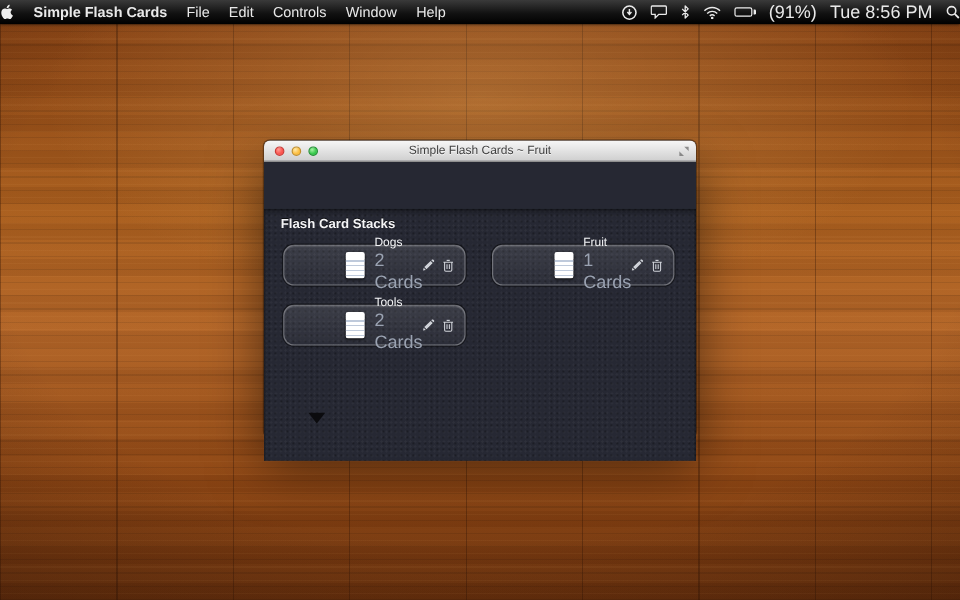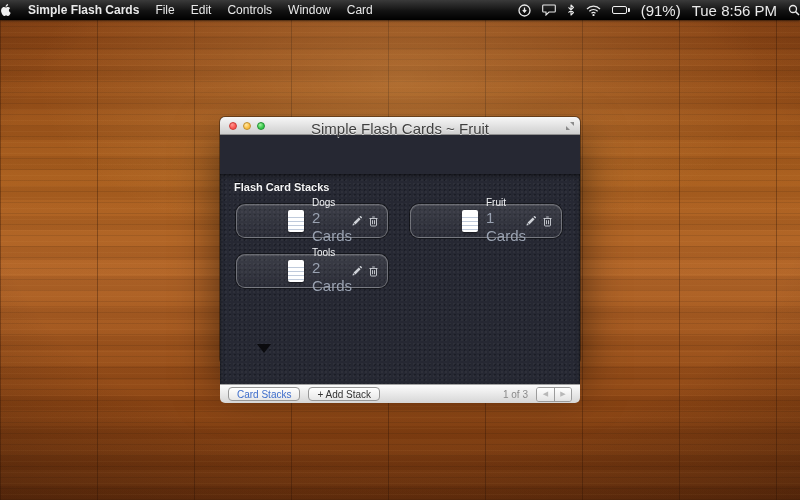--- a/index.html
+++ b/index.html
@@ -47,21 +47,21 @@
     background:linear-gradient(#f7f7f7, #cfcfcf);
     border-bottom:1px solid #8f8f8f;
   }
   .traffic { position:absolute; left:9px; top:5px; display:flex; gap:6px; }
   .light { width:8px; height:8px; border-radius:50%; }
   .light.red    { background:radial-gradient(circle at 35% 30%, #ff9a93, #fb5550 60%); border:1px solid #c93a36; }
   .light.yellow { background:radial-gradient(circle at 35% 30%, #ffe9a8, #fdbe40 60%); border:1px solid #c08e2c; }
   .light.green  { background:radial-gradient(circle at 35% 30%, #a6f2a2, #35c84a 60%); border:1px solid #1f8f31; }
   .title {
     position:absolute; left:0; right:0; top:3px; text-align:center;
-    font-size:15px; color:#3f3f3f; text-shadow:0 1px 0 rgba(255,255,255,0.7);
+    font-size:10px; color:#3f3f3f; text-shadow:0 1px 0 rgba(255,255,255,0.7);
   }
   .fullscreen { position:absolute; right:6px; top:5px; opacity:0.7; }
 
   
   .content {
     position:relative; height:210px; background-color:#262833;
     background-image:
       radial-gradient(rgba(255,255,255,0.035) 1px, rgba(0,0,0,0) 1px),
       radial-gradient(rgba(0,0,0,0.28) 1px, rgba(0,0,0,0) 1px);
     background-size:4px 4px, 5px 5px;
@@ -139,21 +139,21 @@
         <svg width="12" height="14" viewBox="0 0 16 18" fill="#eee">
           <path d="M11.8 9.6c0-2 1.6-3 1.7-3-.9-1.3-2.3-1.5-2.8-1.5-1.2-.1-2.3.7-2.9.7-.6 0-1.5-.7-2.5-.7-1.3 0-2.5.8-3.2 2-1.4 2.4-.4 5.9 1 7.8.7 1 1.5 2 2.5 2s1.4-.6 2.6-.6 1.5.6 2.6.6c1.1 0 1.8-1 2.4-1.9.8-1.1 1.1-2.1 1.1-2.2-.1 0-2.2-.9-2.5-3.2z"></path>
           <path d="M9.9 3.7c.6-.7 1-1.7.9-2.7-.9 0-1.9.6-2.5 1.3-.5.6-1 1.6-.9 2.5 1 .1 1.9-.5 2.5-1.1z"></path>
         </svg>
       </span>
       <span class="appname">Simple Flash Cards</span>
       <span class="menu-item">File</span>
       <span class="menu-item">Edit</span>
       <span class="menu-item">Controls</span>
       <span class="menu-item">Window</span>
-      <span class="menu-item">Card</span>
+      <span class="menu-item">Help</span>
     </div>
 
     <div class="right">
       <span class="mb-icon">
         <svg width="13" height="13" viewBox="0 0 13 13">
           <circle cx="6.5" cy="6.5" r="5.5" fill="none" stroke="#e9e9e9" stroke-width="1.3"></circle>
           <path d="M6.5 3.5 v4 M4.8 6 l1.7 2 1.7-2" fill="none" stroke="#e9e9e9" stroke-width="1.2"></path>
         </svg>
       </span>
       <span class="mb-icon">
@@ -265,24 +265,15 @@
             <svg width="9" height="11" viewBox="0 0 9 11">
               <path d="M0.5 2.5 h8 M1.5 2.5 v6.5 a1 1 0 0 0 1 1 h4 a1 1 0 0 0 1-1 v-6.5 M3.2 1 h2.6 M3.5 4.2 v4 M5.5 4.2 v4" fill="none" stroke="#cfd2d8" stroke-width="0.9"></path>
             </svg>
           </span>
         </span>
       </div>
     </div>
 
     <div class="popover-arrow"></div>
 
-    <div class="toolbar">
-      <span class="tb-btn card-stacks">Card Stacks</span>
-      <span class="tb-btn add-stack">+ Add Stack</span>
-      <span class="page-indicator">1 of 3</span>
-      <span class="pager">
-        <span class="seg">◀</span>
-        <span class="seg">▶</span>
-      </span>
-    </div>
 
   </div>
 </div>
 
 </body></html>

